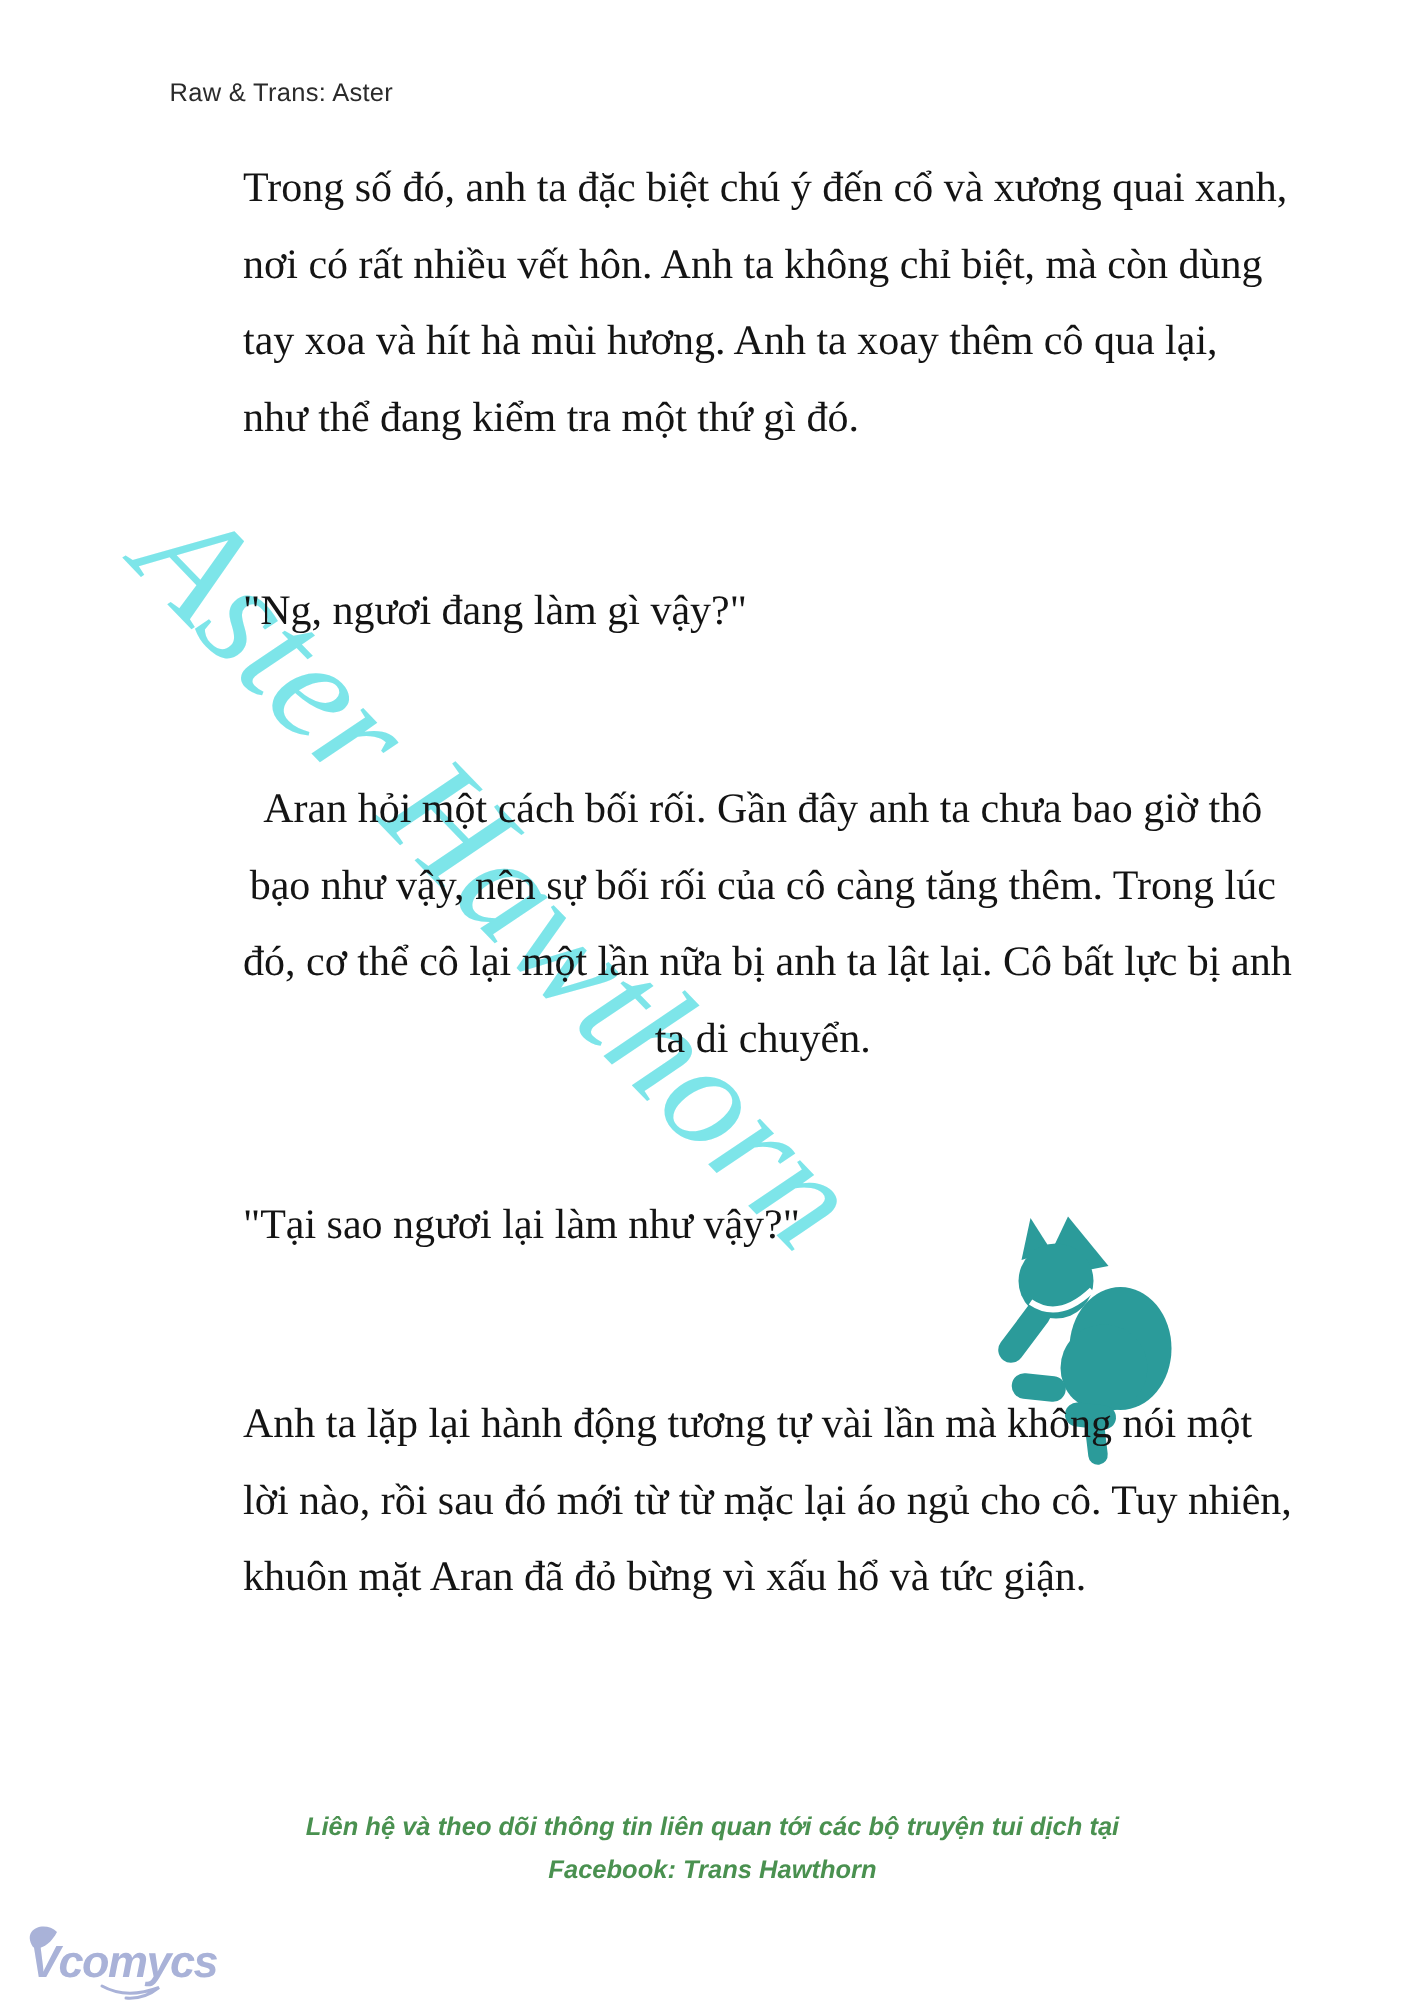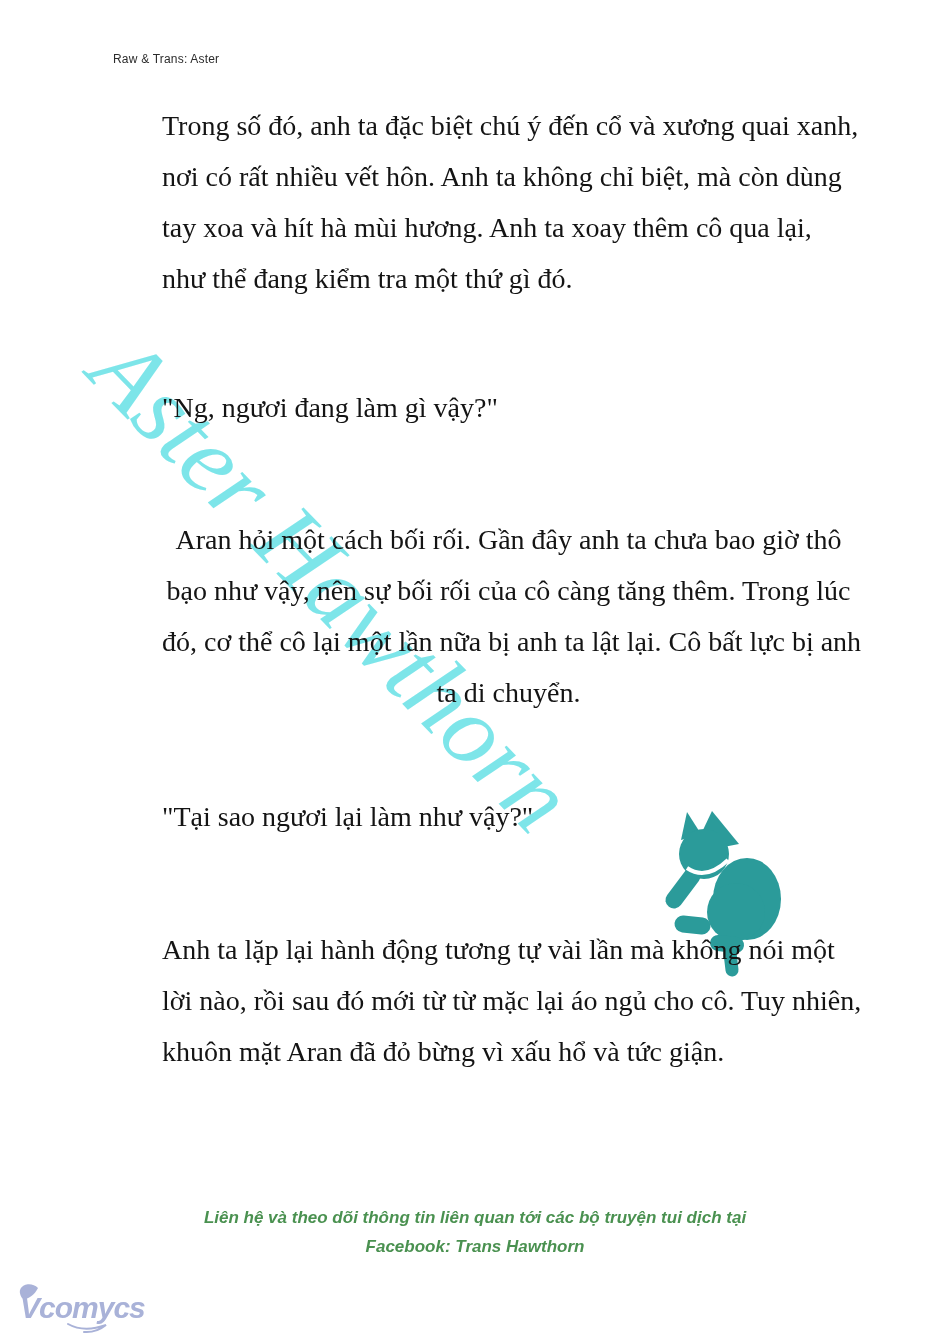--- a/index.html
+++ b/index.html
@@ -15,21 +15,21 @@
     color:#73e3e8;opacity:.92;white-space:nowrap;
     transform:rotate(46deg);transform-origin:0 0;
     pointer-events:none;
   }
 
   .cat{position:absolute;left:650px;top:806px;width:140px;height:172px;z-index:1;}
 
   .credit{
     position:absolute;left:113px;top:52px;z-index:2;
     font-family:"Liberation Sans","DejaVu Sans",sans-serif;
-    font-size:12px;color:#2b2b2b;letter-spacing:.2px;
+    font-size:17px;color:#2b2b2b;letter-spacing:.2px;
   }
 
   .block{
     position:absolute;left:115px;width:740px;z-index:2;
     font-size:28px;line-height:51px;color:#141414;
   }
   .block .line{white-space:nowrap;margin-left:47px;}
 
   .b0{top:100px;}
   .b1{top:382px;}

